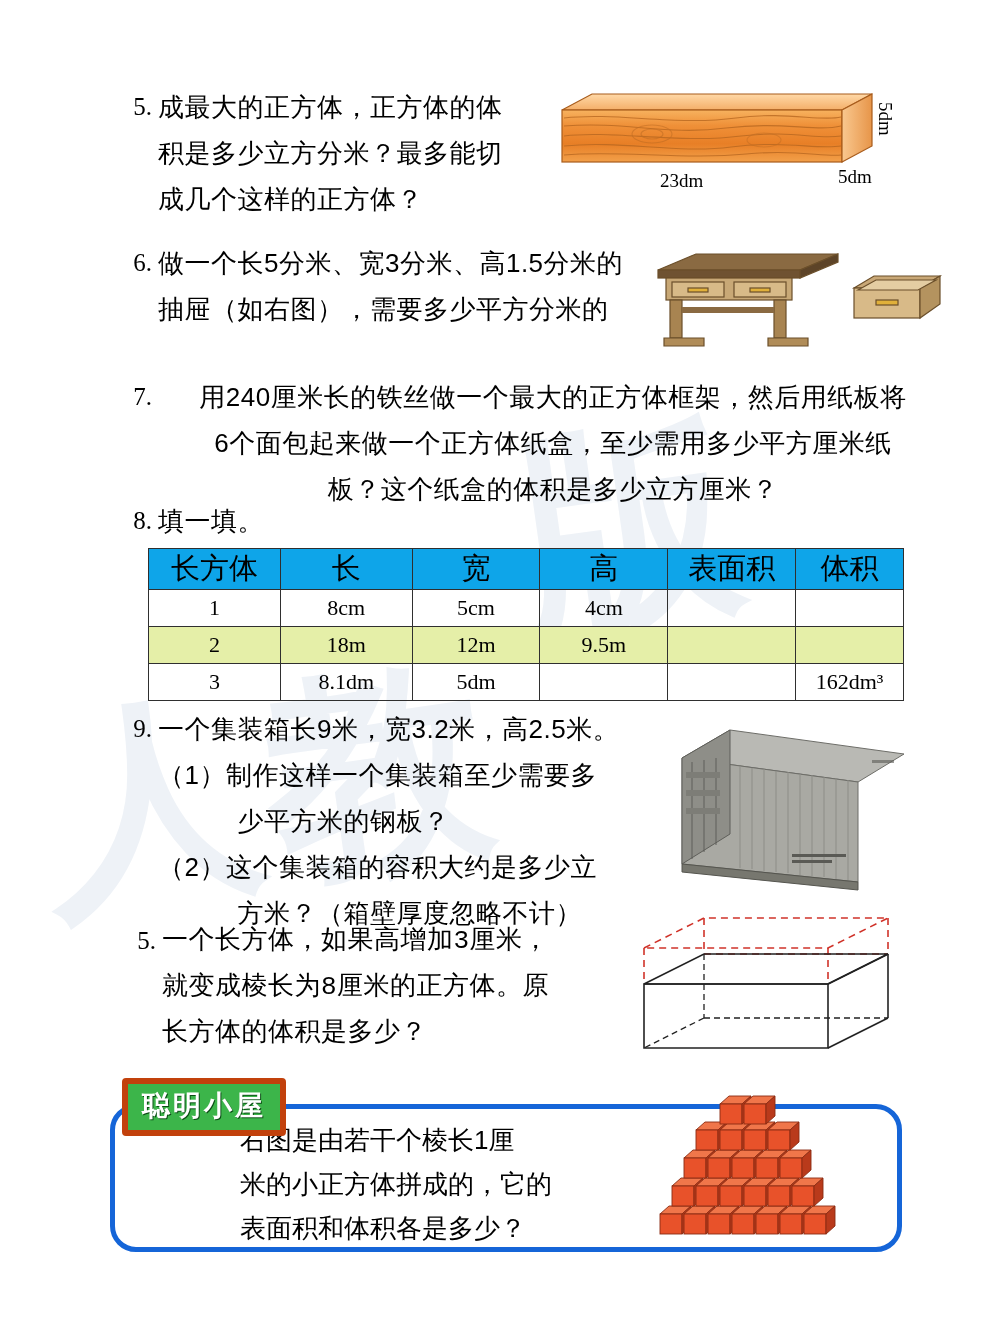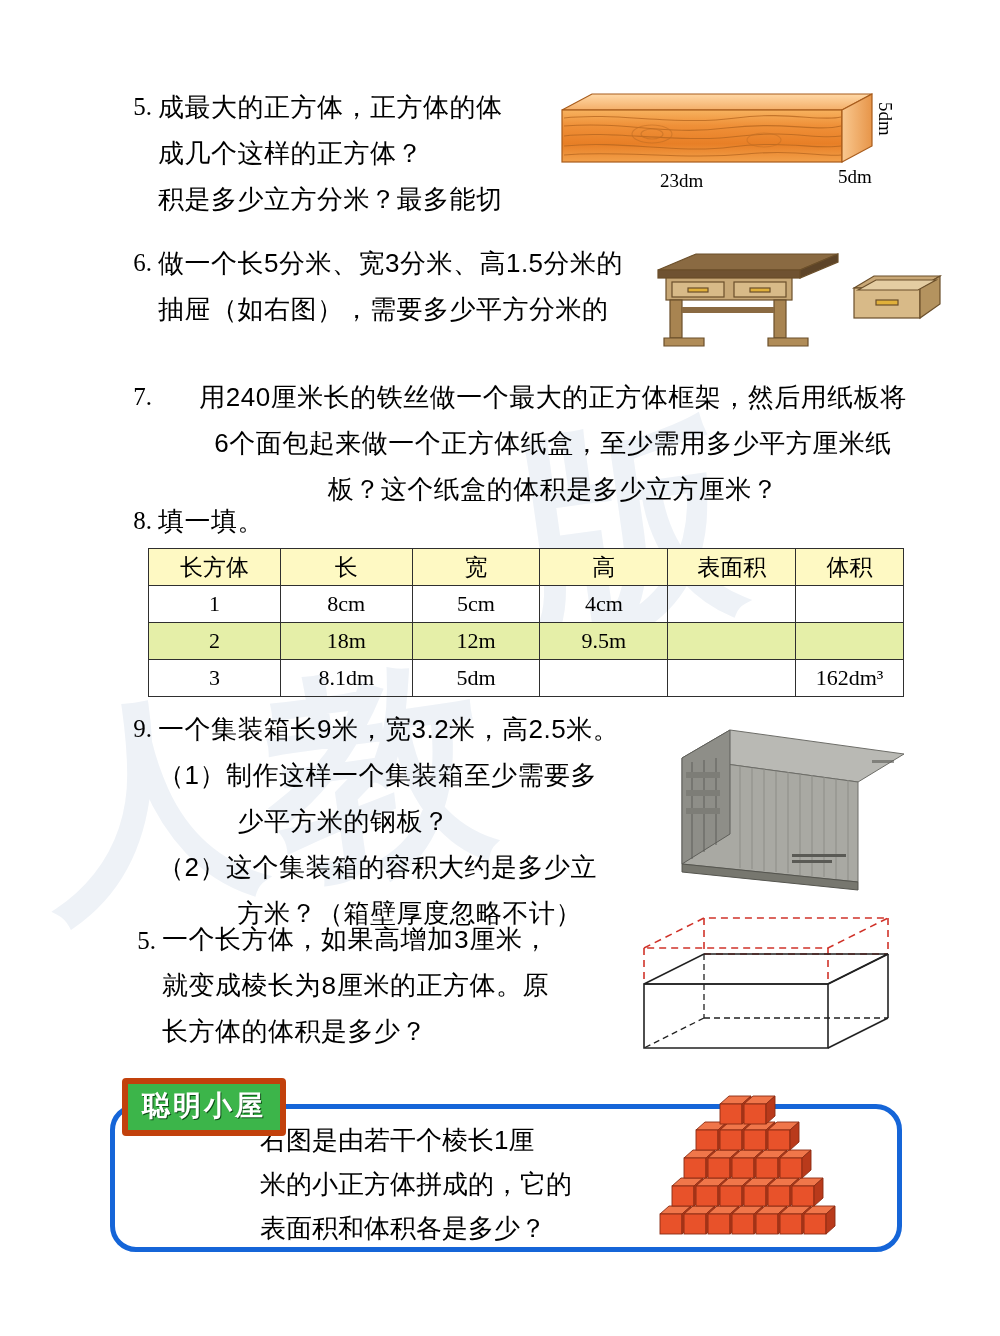--- a/index.html
+++ b/index.html
@@ -109,22 +109,22 @@
     font-family: "Liberation Serif", serif;
   }
   table.fill th, table.fill td {
     border: 1px solid #2f2f2f;
     height: 36px;
     text-align: center;
     font-size: 22px;
     padding: 0 4px;
   }
   table.fill thead th {
-    background: #fef9c3;
-    font-size: 23px;
+    background: #0ea5e9;
+    font-size: 29px;
     font-family: "Liberation Sans", sans-serif;
     font-weight: normal;
   }
   table.fill tr.alt td { background: #e5efa8; }
   table.fill col.c0 { width: 132px; }
   table.fill col.c1 { width: 132px; }
   table.fill col.c2 { width: 128px; }
   table.fill col.c3 { width: 128px; }
   table.fill col.c4 { width: 128px; }
   table.fill col.c5 { width: 108px; }
@@ -191,21 +191,21 @@
     z-index: 3;
   }
   .smart-text {
     position: absolute;
     left: 130px;
     top: 14px;
     width: 430px;
     font-size: 26px;
     line-height: 44px;
   }
-  .smart-text div { white-space: nowrap; margin-left: 20px; }
+  .smart-text div { white-space: nowrap; }
   .stack-wrap {
     position: absolute;
     left: 540px;
     top: -10px;
     width: 230px;
     height: 150px;
   }
 </style>
 </head>
 <body>
@@ -214,22 +214,22 @@
 
   <div class="watermark wm1">人教</div>
   <div class="watermark wm2">版</div>
 
   <div class="content">
 
     <div class="prob" id="q5">
       <div class="num">5.</div>
       <div class="body-text">
         <div>成最大的正方体，正方体的体</div>
+        <div>积是多少立方分米？最多能切</div>
         <div>成几个这样的正方体？</div>
-        <div>积是多少立方分米？最多能切</div>
       </div>
     </div>
 
     <div class="wood-wrap">
       <svg width="350" height="110" viewBox="0 0 350 110">
         <defs>
           <linearGradient id="woodFace" x1="0" y1="0" x2="0" y2="1">
             <stop offset="0%" stop-color="#f7b25f"></stop>
             <stop offset="30%" stop-color="#ef9038"></stop>
             <stop offset="65%" stop-color="#e87f26"></stop>

